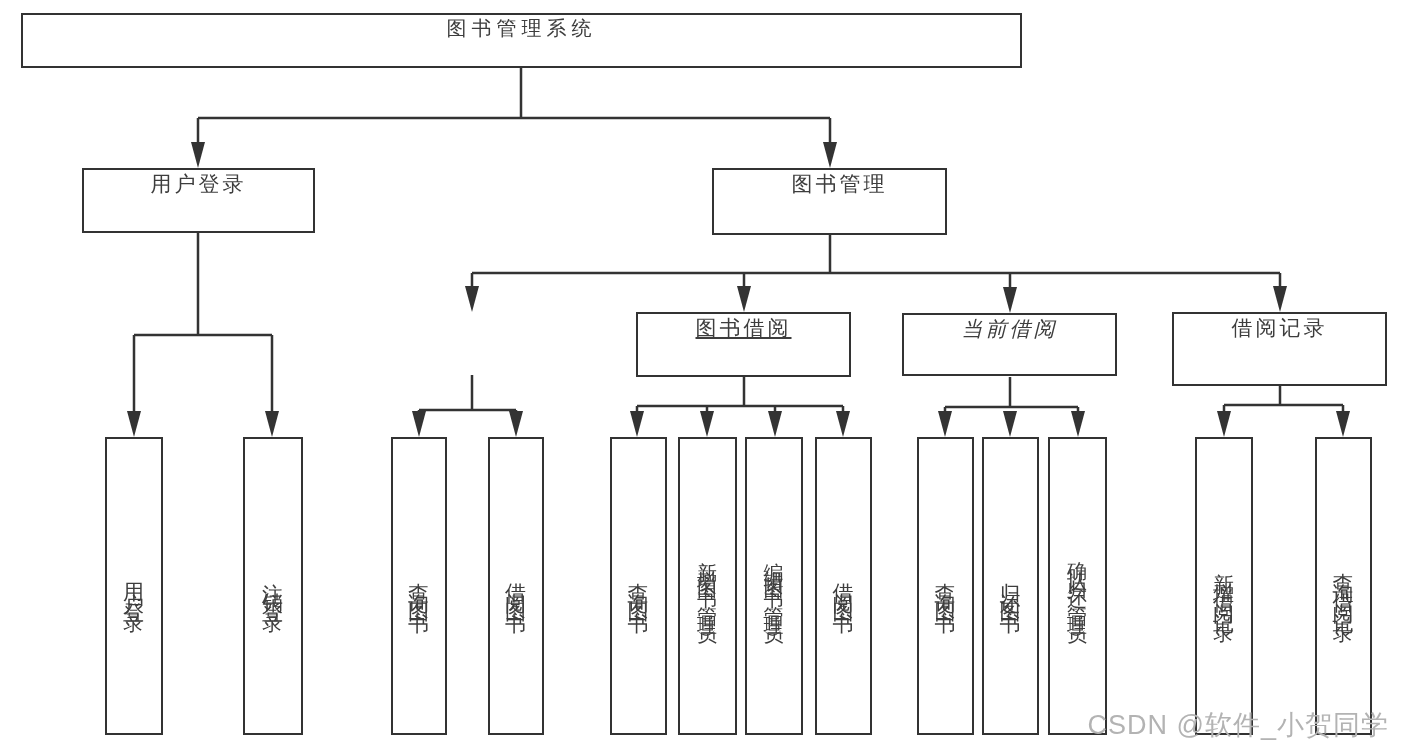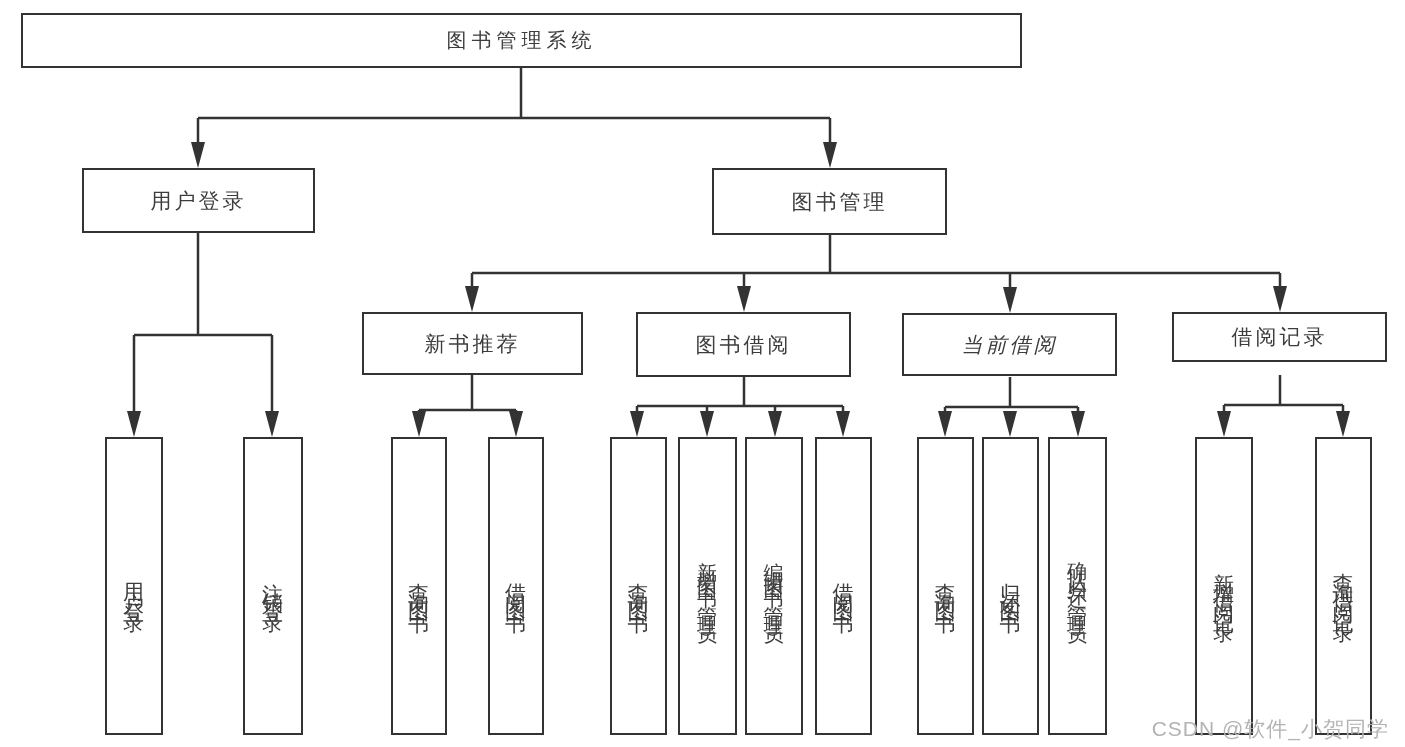--- a/index.html
+++ b/index.html
@@ -17,21 +17,21 @@
     overflow:hidden;
   }
   .wires{position:absolute;left:0;top:0;width:1405px;height:747px;}
   .wires path{stroke:var(--line);stroke-width:2.5;fill:none;}
   .wires polygon{fill:var(--line);stroke:none;}
   .hbox{
     position:absolute;
     box-sizing:border-box;
     border:2.5px solid var(--line);
     background:#fff;
-    display:flex;align-items:center;justify-content:center;
+    display:flex;align-items:flex-start;justify-content:center;
     color:var(--text);
     font-size:21px;
     letter-spacing:3px;
     white-space:nowrap;
   }
   .hbox.root{font-size:20px;letter-spacing:5px;}
   .vbox{
     position:absolute;
     box-sizing:border-box;
     border:2.5px solid var(--line);
@@ -45,21 +45,21 @@
     font-size:21px;
     letter-spacing:10px;
     line-height:1;
     white-space:nowrap;
   }
   .vbox.long .vlabel{letter-spacing:9px;font-size:20px;}
   .watermark{
     position:absolute;
     right:16px;bottom:4px;
     color:var(--wm);
-    font-size:21px;
+    font-size:27px;
     letter-spacing:1px;
     white-space:nowrap;
   }
 </style>
 </head>
 <body>
 
 <div class="canvas">
 
   <svg class="wires" viewBox="0 0 1405 747" xmlns="http://www.w3.org/2000/svg">
@@ -102,30 +102,27 @@
     <span>图书管理系统</span>
   </div>
 
   <div class="hbox" style="left:82px;top:168px;width:233px;height:65px;">
     <span>用户登录</span>
   </div>
   <div class="hbox" style="left:712px;top:168px;width:235px;height:67px;padding-left:20px;">
     <span>图书管理</span>
   </div>
 
-  <div class="hbox" style="left:362px;top:312px;width:221px;height:63px;">
-    <span>新书推荐</span>
-  </div>
-  <div class="hbox" style="left:636px;top:312px;width:215px;height:65px;">
+  <div class="hbox" style="left:636px;top:312px;width:215px;height:65px;text-decoration:underline;">
     <span>图书借阅</span>
   </div>
   <div class="hbox" style="left:902px;top:313px;width:215px;height:63px;font-style:italic;">
     <span>当前借阅</span>
   </div>
-  <div class="hbox" style="left:1172px;top:312px;width:215px;height:50px;">
+  <div class="hbox" style="left:1172px;top:312px;width:215px;height:74px;">
     <span>借阅记录</span>
   </div>
 
   <div class="vbox" style="left:105px;width:58px;">
     <span class="vlabel">用户登录</span>
   </div>
   <div class="vbox" style="left:243px;width:60px;">
     <span class="vlabel">注销登录</span>
   </div>
 

